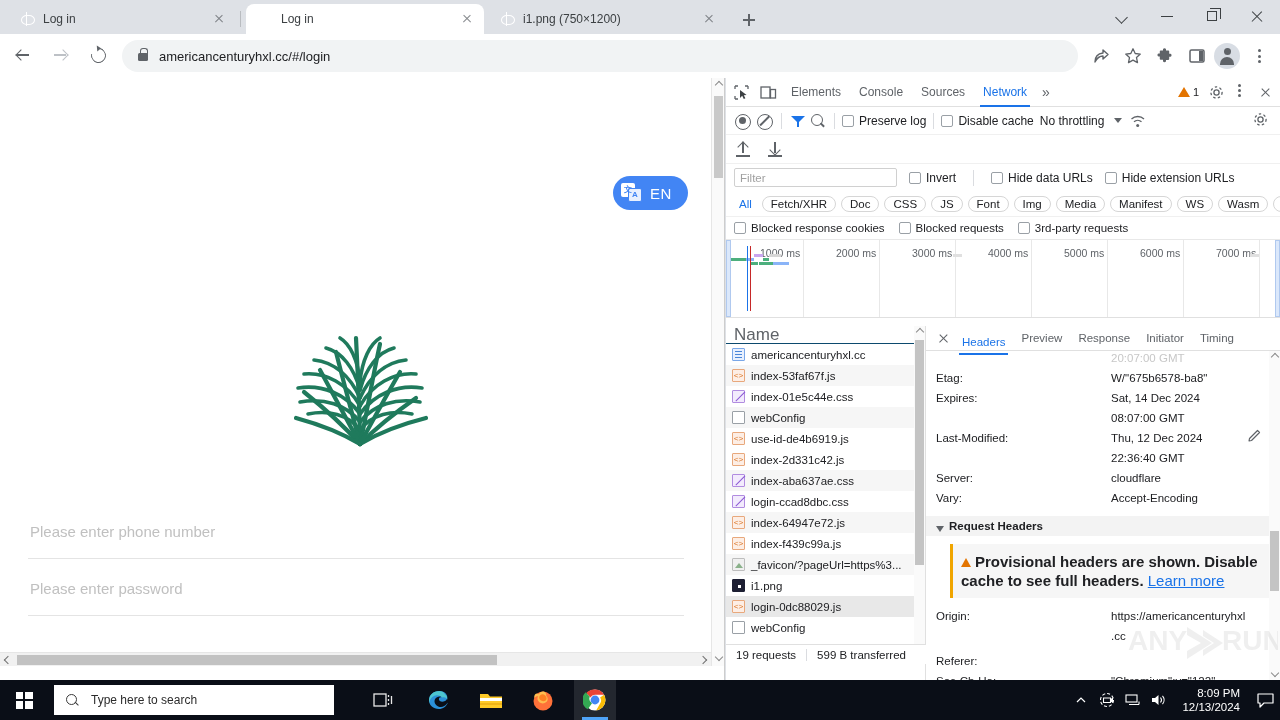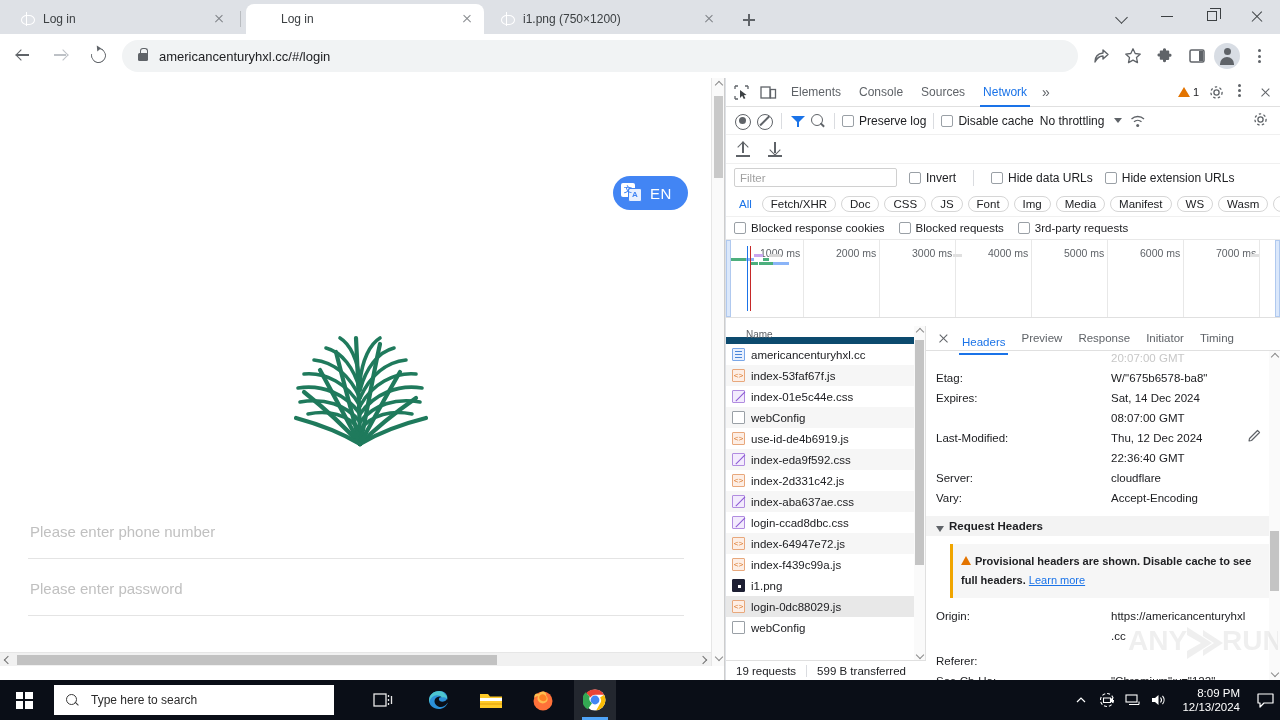--- a/index.html
+++ b/index.html
@@ -195,22 +195,22 @@
   .overview { position:relative; height:78px; border-bottom:1px solid #e0e0e0; background:#fff; }
   .ovgrid { position:absolute; left:2px; top:0; right:2px; bottom:0; }
   .ovcell { position:absolute; top:0; bottom:0; border-right:1px solid #e8e8e8; }
   .ovlabel { position:absolute; top:7px; font-size:10.5px; color:#5f6368; }
   .ovhandle { position:absolute; top:0; bottom:0; width:5px; background:#dbe8fb; border:1px solid #b0c9ef; }
   .bar { position:absolute; height:2.6px; }
   .evline { position:absolute; top:6px; bottom:6px; width:1px; }
 
   .dt-split { position:absolute; left:0; top:248px; width:554px; height:354px; display:flex; }
   .reqlist { width:200px; height:354px; border-right:1px solid #e0e0e0; position:relative; background:#fff; }
-  .reqhead { height:18px; font-size:10px; color:#5f6368; padding-left:20px; line-height:18px;
-             border-bottom:7px solid #0c4a6e; background:#fff; }
+  .reqhead { height:18px; font-size:17px; color:#5f6368; padding-left:8px; line-height:18px;
+             border-bottom:1px solid #0c4a6e; background:#fff; }
   .reqitem { height:21px; display:flex; align-items:center; padding-left:6px; font-size:11.5px;
              color:#202124; white-space:nowrap; overflow:hidden; }
   .reqitem.alt { background:#f6f6f6; }
   .reqitem.sel { background:#e8e8e8; }
   .ficon { width:13px; height:13px; flex:0 0 13px; margin-right:6px; border-radius:1px; position:relative; }
   .fi-doc { background:#e8f0fe; border:1px solid #7aa7e8; }
   .fi-doc::after { content:""; position:absolute; left:2px; top:2px; right:2px; height:1px;
      background:#4a86d8; box-shadow:0 3px 0 #4a86d8, 0 6px 0 #4a86d8; }
   .fi-js { background:#fdeee5; border:1px solid #e8a87c; font-size:8px; color:#d9711f;
            text-align:center; line-height:11px; font-family:"Liberation Mono", monospace; }
@@ -218,21 +218,21 @@
   .fi-css::after { content:""; position:absolute; left:1px; top:5px; width:13px; height:1.3px;
                    background:#8a57d4; transform:rotate(-45deg); }
   .fi-plain { background:#fff; border:1px solid #9aa0a6; }
   .fi-img { background:#f0f0f0; border:1px solid #bdbdbd; }
   .fi-img::after { content:""; position:absolute; left:2px; bottom:2px; width:0; height:0;
      border-left:4px solid transparent; border-right:4px solid transparent; border-bottom:5px solid #8ab18a; }
   .fi-png { background:#1d1f33; border:1px solid #1d1f33; }
   .fi-png::after { content:""; position:absolute; left:5px; top:5px; width:3px; height:3px; background:#fff; }
   .reqscroll { position:absolute; right:0; top:0; width:11px; height:336px; background:#fafafa; }
   .reqthumb { position:absolute; left:1px; top:14px; width:9px; height:225px; background:#c4c4c4; }
-  .statusbar { position:absolute; left:0; bottom:0; width:200px; height:20px; border-top:1px solid #e0e0e0;
+  .statusbar { position:absolute; left:0; bottom:16px; width:200px; height:20px; border-top:1px solid #e0e0e0;
                display:flex; align-items:center; font-size:11.5px; color:#202124; background:#fff; }
   .statusbar span { padding:0 10px; }
   .statusbar .sep { width:1px; height:12px; background:#dadce0; padding:0; }
 
   .detail { flex:1 1 auto; position:relative; background:#fff; }
   .detail-tabs { height:25px; display:flex; align-items:center; border-bottom:1px solid #e0e0e0; padding-left:6px; }
   .dclose { width:22px; height:22px; position:relative; flex:0 0 22px; }
   .dclose::before, .dclose::after { content:""; position:absolute; left:6px; top:10.5px;
       width:11px; height:1.4px; background:#5f6368; }
   .dclose::before { transform:rotate(45deg); } .dclose::after { transform:rotate(-45deg); }
@@ -242,21 +242,21 @@
 
   .hdrpane { position:absolute; left:0; top:25px; right:0; bottom:0; overflow:hidden; padding:0 0 0 10px; }
   .hdrline { display:flex; font-size:11.5px; line-height:20px; color:#202124; }
   .hdrline .k { width:175px; flex:0 0 175px; color:#202124; }
   .hdrline .v { flex:1 1 auto; color:#202124; word-break:break-all; }
   .sectitle { font-size:11.5px; color:#202124; font-weight:bold; background:#f3f3f3;
               margin-left:-10px; padding:4px 10px; display:flex; align-items:flex-end; gap:5px; }
   .tcaret { width:0; height:0; border-left:4.5px solid transparent; border-right:4.5px solid transparent;
             border-top:6px solid #5f6368; }
   .provbox { background:#f6f6f6; border-left:3px solid #f0a500; margin:8px 6px 8px 14px;
-             padding:8px 10px 8px 8px; font-size:11px; font-weight:bold; line-height:19px; color:#202124; }
+             padding:8px 10px 8px 8px; font-size:15px; font-weight:bold; line-height:19px; color:#202124; }
   .provbox .wtri { display:inline-block; width:0; height:0; border-left:5px solid transparent;
             border-right:5px solid transparent; border-bottom:9px solid #e37400; margin-right:4px; }
   .provbox a { color:#1a73e8; font-weight:normal; text-decoration:underline; }
   .pencil { position:absolute; right:18px; width:14px; height:14px; }
   .dscroll { position:absolute; right:0; top:25px; width:11px; bottom:0; background:#fafafa; }
   .dthumb { position:absolute; left:1px; top:180px; width:9px; height:60px; background:#c4c4c4; }
 
   .watermark { position:absolute; left:1128px; top:620px; width:150px; height:46px;
                opacity:.09; pointer-events:none; }
 
@@ -611,43 +611,43 @@
             <span>index-01e5c44e.css</span>
             </div>
           <div class="reqitem alt">
             <span class="ficon fi-plain"></span>
             <span>webConfig</span>
             </div>
           <div class="reqitem">
             <span class="ficon fi-js">&lt;&gt;</span>
             <span>use-id-de4b6919.js</span>
             </div>
-          <div class="reqitem alt">
-            <span class="ficon fi-css"></span>
-            <span>index-eda9f592.css</span>
-            </div>
           <div class="reqitem">
             <span class="ficon fi-js">&lt;&gt;</span>
             <span>index-2d331c42.js</span>
             </div>
           <div class="reqitem alt">
             <span class="ficon fi-css"></span>
             <span>index-aba637ae.css</span>
             </div>
           <div class="reqitem">
             <span class="ficon fi-css"></span>
             <span>login-ccad8dbc.css</span>
             </div>
           <div class="reqitem alt">
             <span class="ficon fi-js">&lt;&gt;</span>
             <span>index-64947e72.js</span>
             </div>
           <div class="reqitem">
             <span class="ficon fi-js">&lt;&gt;</span>
             <span>index-f439c99a.js</span>
+            </div>
+          <div class="reqitem alt">
+            <span class="ficon fi-img"></span>
+            <span>_favicon/?pageUrl=https%3...</span>
             </div>
           <div class="reqitem">
             <span class="ficon fi-png"></span>
             <span>i1.png</span>
             </div>
           <div class="reqitem sel">
             <span class="ficon fi-js">&lt;&gt;</span>
             <span>login-0dc88029.js</span>
             </div>
           <div class="reqitem">

